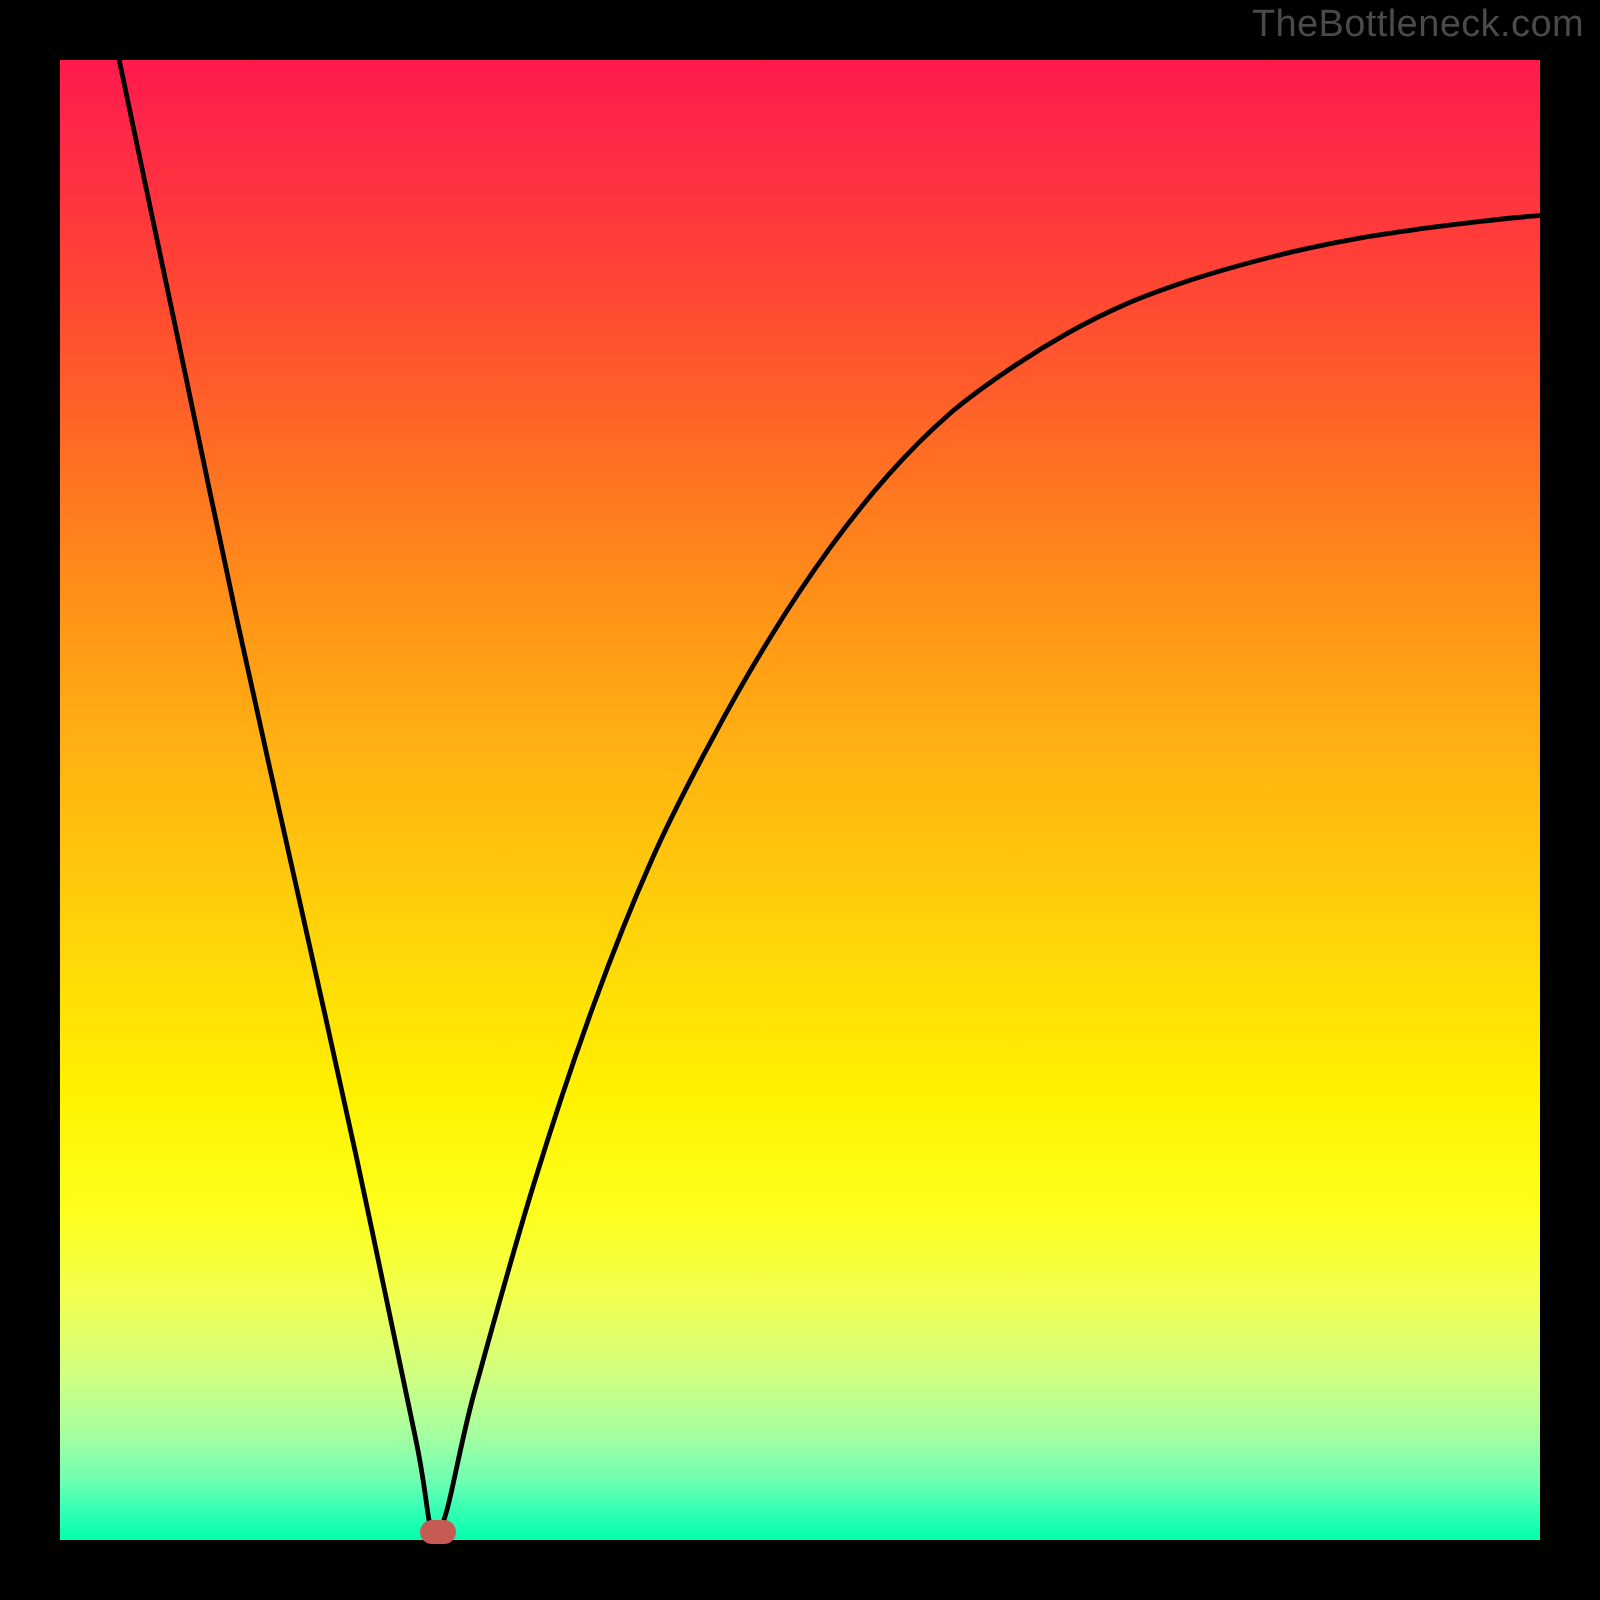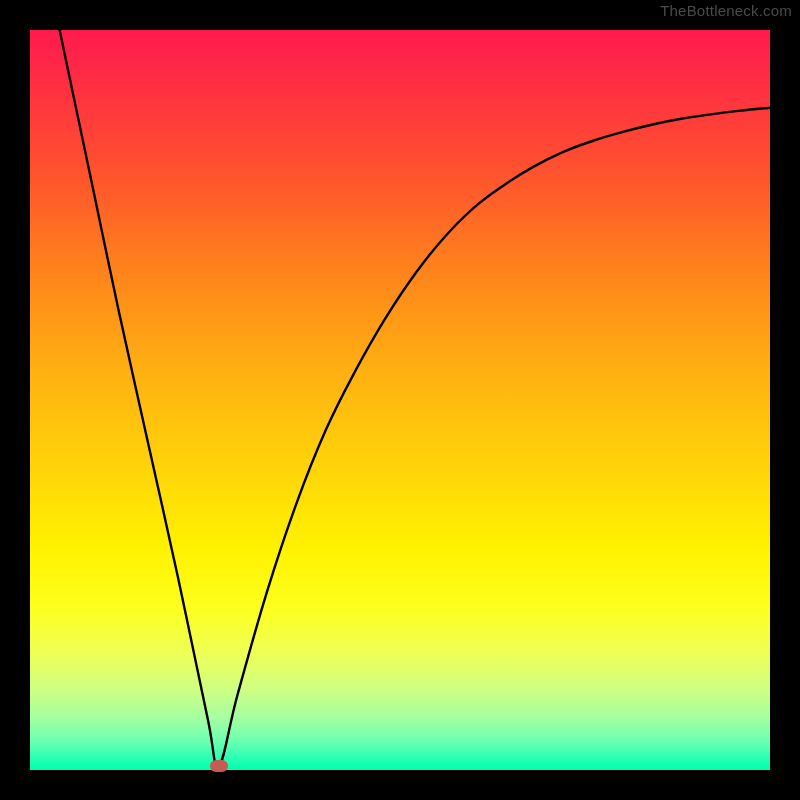--- a/index.html
+++ b/index.html
@@ -15,21 +15,21 @@
     position: relative;
     width: 800px;
     height: 800px;
     background: #000;
   }
   .watermark {
     position: absolute;
     top: 2px;
     right: 8px;
     color: #4a4a4a;
-    font-size: 15px;
+    font-size: 19px;
     font-weight: 500;
     letter-spacing: 0.2px;
     z-index: 5;
   }
   .plot-area {
     position: absolute;
     left: 30px;
     top: 30px;
     width: 740px;
     height: 740px;

